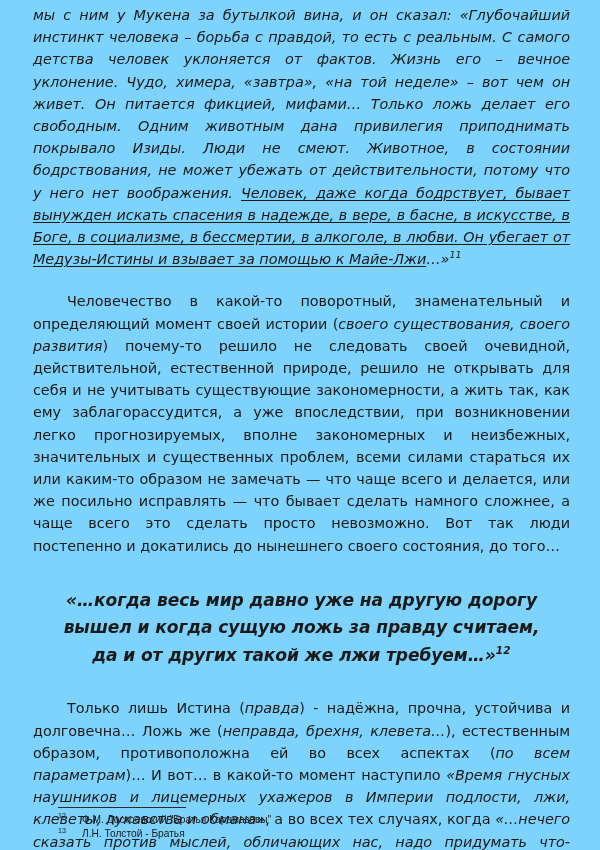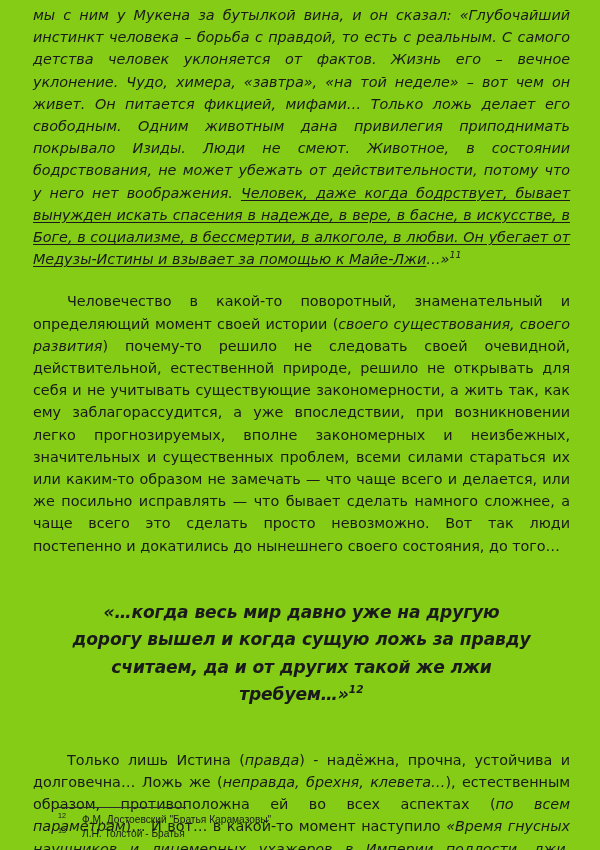--- a/index.html
+++ b/index.html
@@ -15,21 +15,21 @@
     font-family: "DejaVu Sans", "Liberation Sans", sans-serif;
     color: #1a1a1a;
     -webkit-font-smoothing: antialiased;
   }
   .page {
     position: relative;
     width: 600px;
     height: 850px;
     box-sizing: border-box;
     padding: 4px 30px 8px 33px;
-    background: #84cc16;
+    background: #7dd3fc;
   }
 
   
   .para {
     margin: 0;
     font-size: 14.4px;
     line-height: 22.2px;
     text-align: justify;
     text-justify: inter-word;
     letter-spacing: -0.05px;
@@ -53,21 +53,21 @@
   sup.fn {
     font-size: 9.4px;
     font-style: italic;
     vertical-align: super;
     line-height: 0;
     letter-spacing: 0.2px;
   }
 
   
   .epigraph {
-    margin: 16px;
+    margin: 4px;
     font-size: 17.1px;
     line-height: 27.5px;
     font-style: italic;
     font-weight: 600;
     text-align: center;
     padding: 0 22px;
     letter-spacing: -0.1px;
   }
   .epigraph sup.fn {
     font-size: 10.5px;

